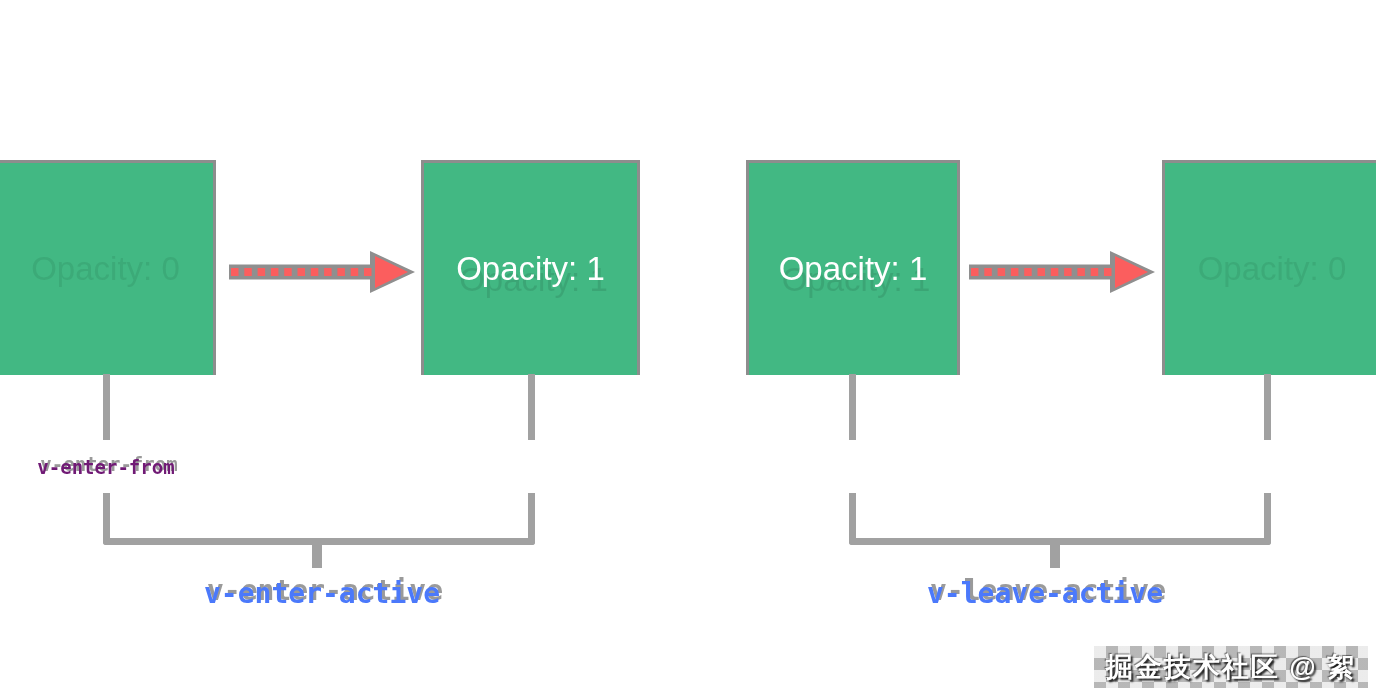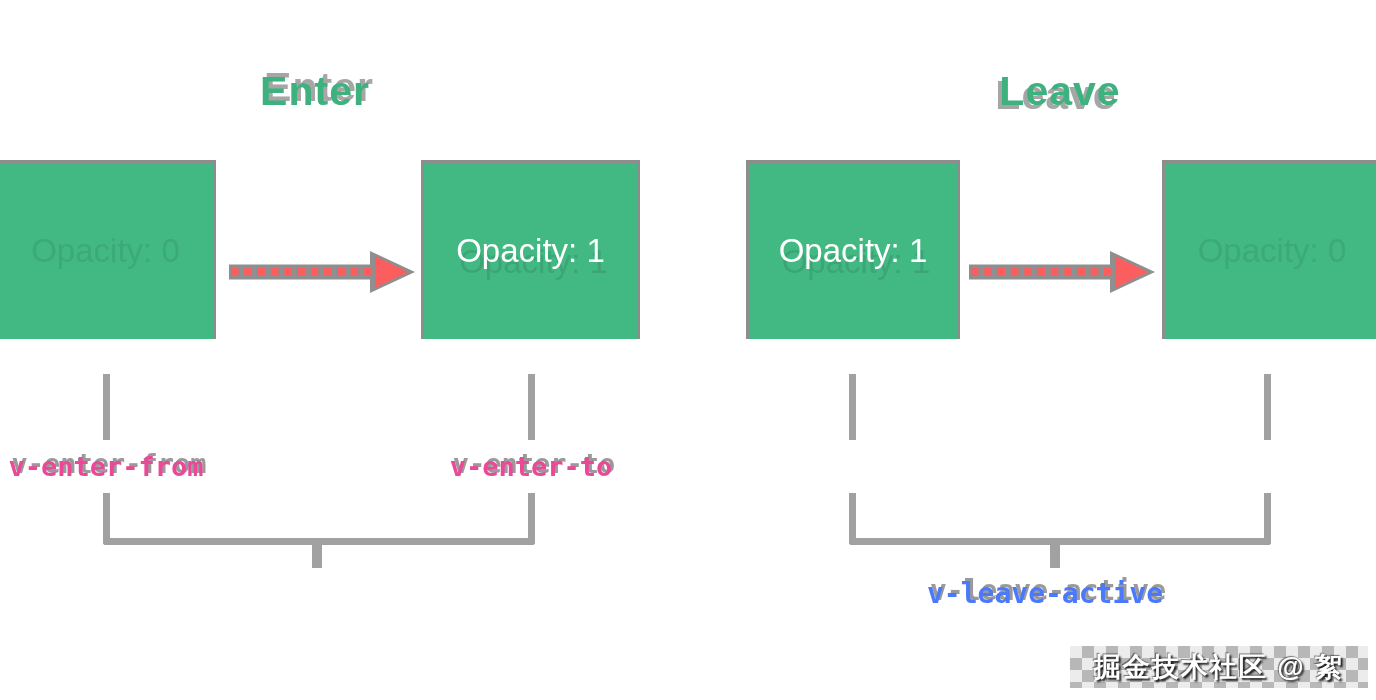--- a/index.html
+++ b/index.html
@@ -6,38 +6,38 @@
   #stage{position:relative;width:1376px;height:700px;background:#ffffff;overflow:hidden;
          font-family:"Liberation Sans", sans-serif;}
 
   
   .title{position:absolute;top:68px;width:220px;text-align:center;
          font-size:41px;font-weight:bold;letter-spacing:1px;color:#3eb27e;}
   .title-enter{left:205px;text-shadow:4px -4px 0 #a6a6a6;}
   .title-leave{left:950px;text-shadow:-4px 4px 0 #a6a6a6;}
 
   
-  .sq{position:absolute;top:160px;height:179px;background:#42b883;
+  .sq{position:absolute;top:160px;height:215px;background:#42b883;
       border:3px solid #8d8d8d;border-bottom:none;box-sizing:border-box;
       display:flex;align-items:center;justify-content:center;}
   .sq-1{left:-5px;width:221px;}
   .sq-2{left:421px;width:219px;}
   .sq-3{left:746px;width:214px;}
   .sq-4{left:1162px;width:220px;}
   .sq-text{font-size:33px;color:#ffffff;text-shadow:3px 11px 0 rgba(0,0,0,0.10);}
   .sq-text.faint{color:rgba(5,45,30,0.10);text-shadow:none;}
 
   
   .vline{position:absolute;width:7px;height:66px;top:374px;background:#a1a1a1;}
   .vl-1{left:103px;} .vl-2{left:528px;} .vl-3{left:849px;} .vl-4{left:1264px;}
 
   
   .cls{position:absolute;top:450px;height:34px;line-height:34px;text-align:center;
-       font-family:"DejaVu Sans Mono", monospace;font-weight:bold;font-size:27px;
-       color:#ec4899;text-shadow:3px -3px 0 #9a9a9a;white-space:nowrap;}
+       font-family:"DejaVu Sans Mono", monospace;font-weight:bold;font-size:19px;
+       color:#701a75;text-shadow:3px -3px 0 #9a9a9a;white-space:nowrap;}
   .cls-enter-from{left:5px;width:202px;}
   .cls-enter-to{left:447px;width:168px;}
   .cls-leave-from{left:751px;width:202px;}
   .cls-leave-to{left:1183px;width:168px;}
   .cls-active{position:absolute;top:576px;height:36px;line-height:36px;text-align:center;
        font-family:"DejaVu Sans Mono", monospace;font-weight:bold;font-size:28px;
        color:#4b79fb;text-shadow:3px -3px 0 #9a9a9a;white-space:nowrap;}
   .cls-enter-active{left:204px;width:236px;}
   .cls-leave-active{left:927px;width:236px;}
 
@@ -48,33 +48,31 @@
   .bracket-enter{left:103px;width:418px;}
   .bracket-leave{left:849px;width:408px;}
   .stem{position:absolute;top:545px;width:10px;height:23px;background:#a1a1a1;}
   .stem-enter{left:312px;} .stem-leave{left:1050px;}
 
   
   .arrow{position:absolute;top:250px;width:193px;height:45px;}
   .arr-1{left:224px;} .arr-2{left:964px;}
 
   
-  .watermark{position:absolute;right:8px;top:646px;padding:3px 24px;
+  .watermark{position:absolute;right:8px;top:646px;padding:3px 12px;
       font-size:27px;font-weight:bold;color:#ffffff;letter-spacing:2px;white-space:nowrap;
       text-shadow:2px 2px 2px rgba(0,0,0,0.85), -1px -1px 1px rgba(0,0,0,0.5);
       background-image:repeating-conic-gradient(rgba(125,125,125,0.55) 0% 25%, rgba(200,200,200,0.35) 0% 50%);
       background-size:24px 24px;}
 </style>
 </head>
 <body>
 
 <div id="stage">
 
-  <div class="title title-enter">Enter</div>
-  <div class="title title-leave">Leave</div>
 
   <div class="sq sq-1">
     <span class="sq-text faint">Opacity: 0</span>
   </div>
   <div class="sq sq-2">
     <span class="sq-text">Opacity: 1</span>
   </div>
   <div class="sq sq-3">
     <span class="sq-text">Opacity: 1</span>
   </div>
@@ -94,24 +92,24 @@
     <line x1="7" y1="22" x2="150" y2="22" stroke="#fb5e5e" stroke-width="8" stroke-dasharray="7.5 5.8"></line>
     <polygon points="151,6 184,22 151,38" fill="#fb5e5e"></polygon>
   </svg>
 
   <div class="vline vl-1"></div>
   <div class="vline vl-2"></div>
   <div class="vline vl-3"></div>
   <div class="vline vl-4"></div>
 
   <div class="cls cls-enter-from">v-enter-from</div>
-  <div class="cls cls-enter-to">v-enter-to</div>
 
   <div class="bracket bracket-enter"></div>
   <div class="stem stem-enter"></div>
   <div class="bracket bracket-leave"></div>
   <div class="stem stem-leave"></div>
 
+  <div class="cls-active cls-enter-active">v-enter-active</div>
   <div class="cls-active cls-leave-active">v-leave-active</div>
 
   <div class="watermark">掘金技术社区 @ 絮</div>
 
 </div>
 
 </body></html>

